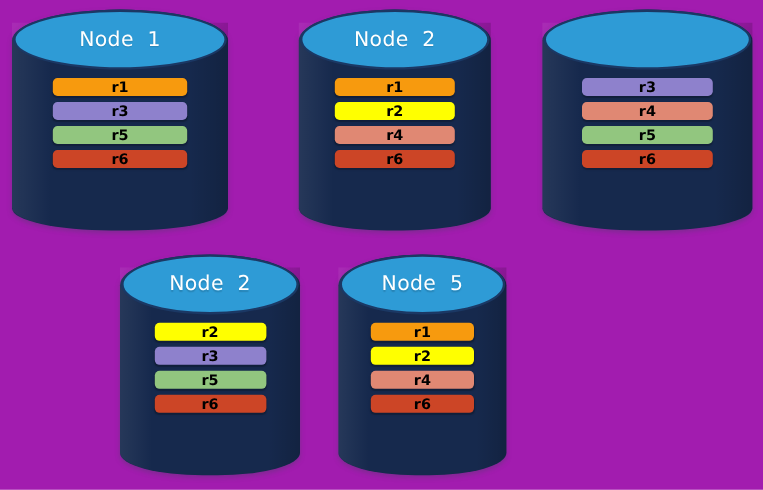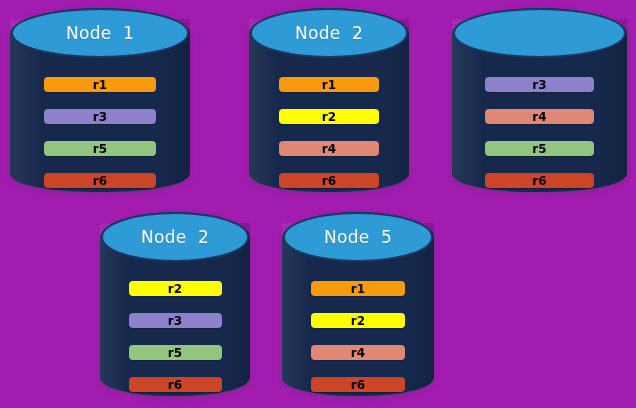--- a/index.html
+++ b/index.html
@@ -94,21 +94,20 @@
     height: 15px;
     border-radius: 4px;
     display: flex;
     align-items: center;
     justify-content: center;
     font-size: 12px;
     font-weight: bold;
     color: #000000;
     line-height: 1;
     box-shadow: 0 1px 1px rgba(0,0,0,0.25);
-    margin-top: 12px;
   }
 </style>
 </head>
 <body>
 
 <div id="stage">
     <div class="node" style="left: 10px; top: 8px; width: 180px; height: 184px;">
       <div class="cyl-body" style="background: rgb(22, 41, 77);"></div>
       <div class="cyl-top" style="background: rgb(46, 155, 214); border-color: rgb(27, 56, 100);"></div>
       <div class="node-label" style="color: rgb(255, 255, 255);">Node  1</div>
@@ -144,21 +143,21 @@
       <div class="cyl-body" style="background: rgb(22, 41, 77);"></div>
       <div class="cyl-top" style="background: rgb(46, 155, 214); border-color: rgb(27, 56, 100);"></div>
       <div class="node-label" style="color: rgb(255, 255, 255);">Node  2</div>
       <div class="replica-stack" style="top: 31%;">
         <div class="replica-bar" style="background: rgb(255, 255, 0); color: rgb(0, 0, 0);">r2</div>
         <div class="replica-bar" style="background: rgb(142, 129, 204); color: rgb(0, 0, 0);">r3</div>
         <div class="replica-bar" style="background: rgb(146, 198, 127); color: rgb(0, 0, 0);">r5</div>
         <div class="replica-bar" style="background: rgb(204, 69, 38); color: rgb(0, 0, 0);">r6</div>
       </div>
     </div>
-    <div class="node" style="left: 282px; top: 212px; width: 152px; height: 184px;">
+    <div class="node" style="left: 282px; top: 212px; width: 140px; height: 184px;">
       <div class="cyl-body" style="background: rgb(22, 41, 77);"></div>
       <div class="cyl-top" style="background: rgb(46, 155, 214); border-color: rgb(27, 56, 100);"></div>
       <div class="node-label" style="color: rgb(255, 255, 255);">Node  5</div>
       <div class="replica-stack" style="top: 31%;">
         <div class="replica-bar" style="background: rgb(247, 154, 14); color: rgb(0, 0, 0);">r1</div>
         <div class="replica-bar" style="background: rgb(255, 255, 0); color: rgb(0, 0, 0);">r2</div>
         <div class="replica-bar" style="background: rgb(224, 136, 115); color: rgb(0, 0, 0);">r4</div>
         <div class="replica-bar" style="background: rgb(204, 69, 38); color: rgb(0, 0, 0);">r6</div>
       </div>
     </div>

